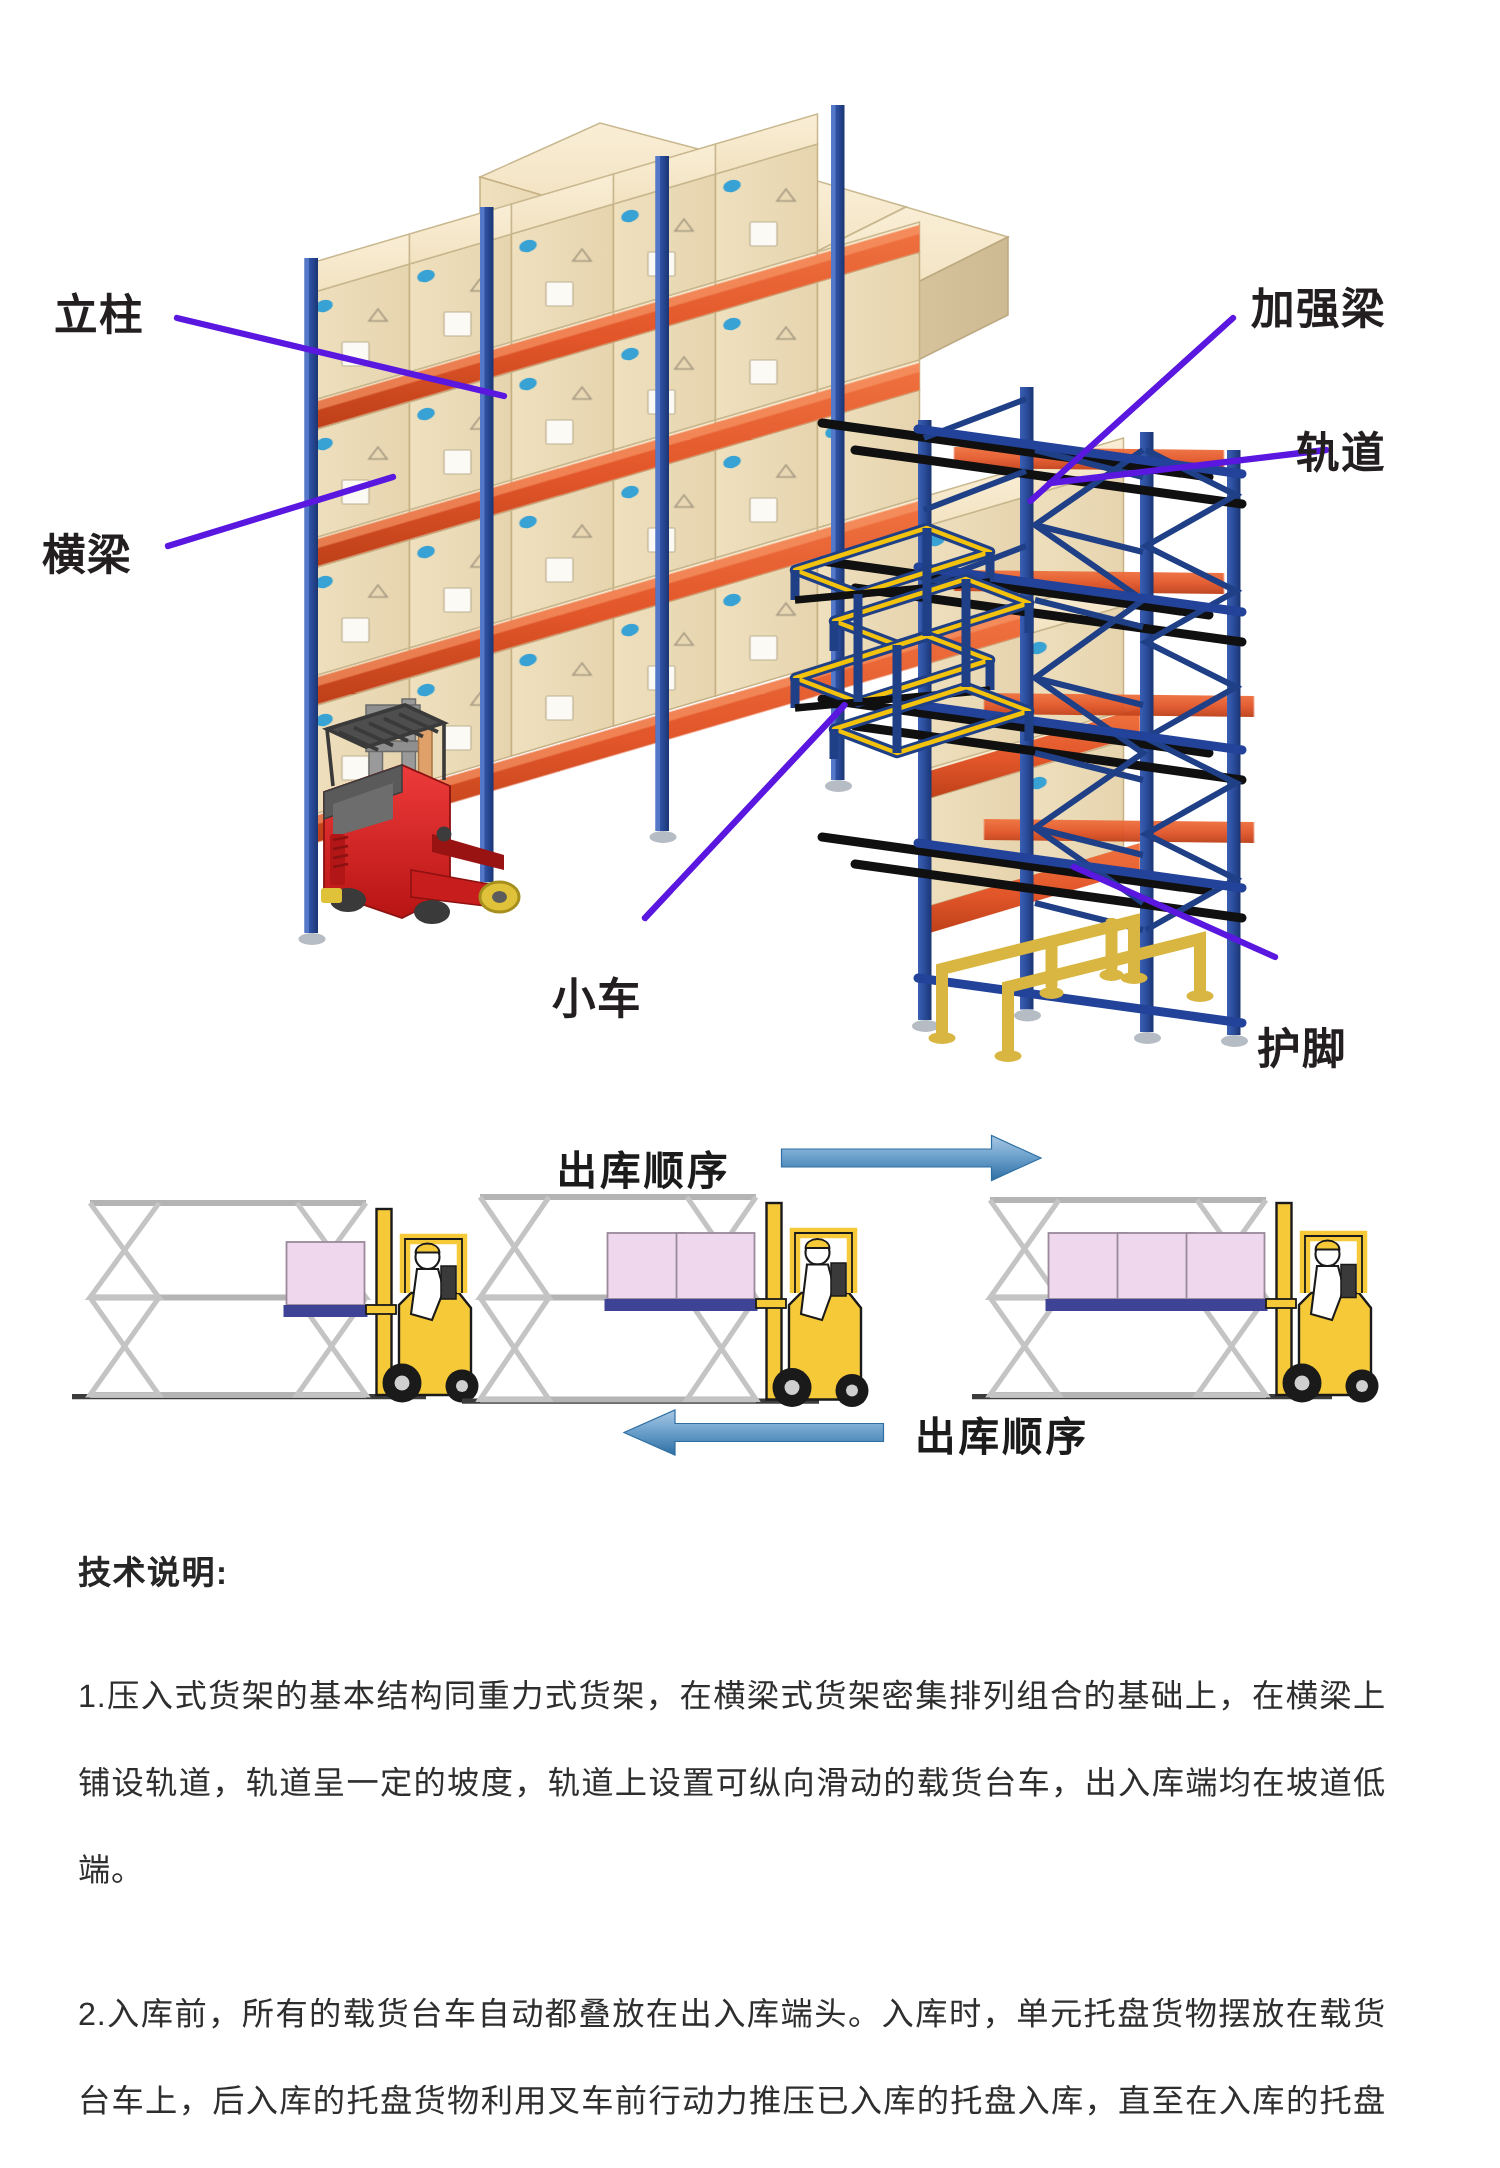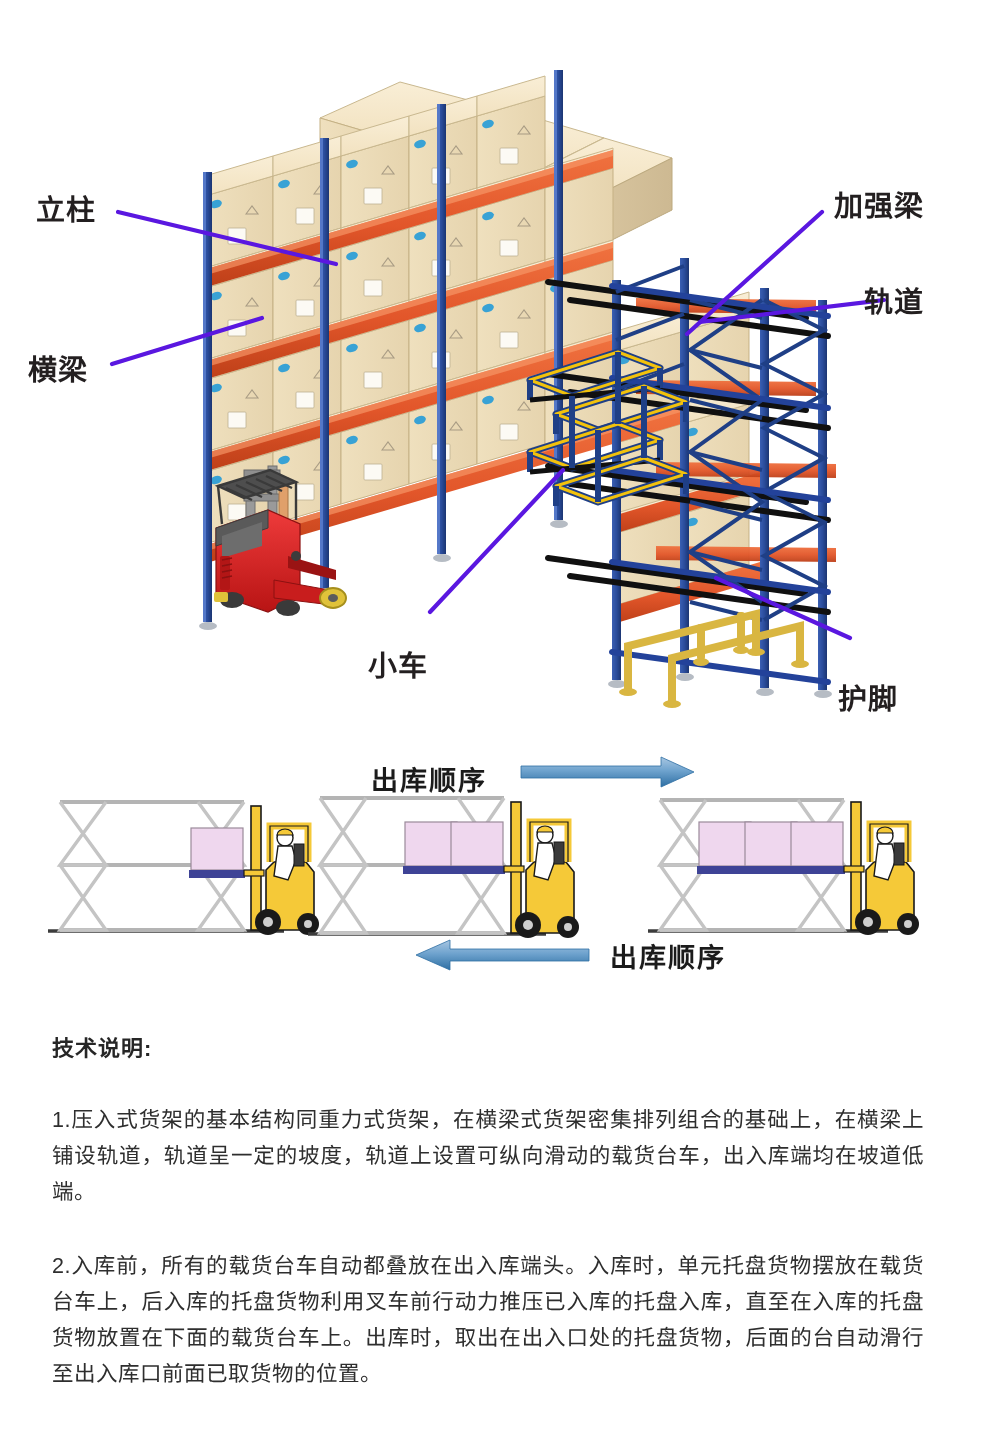--- a/index.html
+++ b/index.html
@@ -52,21 +52,21 @@
   }
   #tech-heading{
     font-size:22px;
     font-weight:bold;
     color:#262626;
     letter-spacing:1px;
     margin:25px 0 0 0;
   }
   .tech-para{
     font-size:21.5px;
-    line-height:36px;
+    line-height:58px;
     color:#2e2e2e;
     letter-spacing:0.5px;
     margin:40px 0 0 0;
     text-align:justify;
   }
   #tech-para-2{ margin-top:38px; }
 </style>
 </head>
 <body>
 

